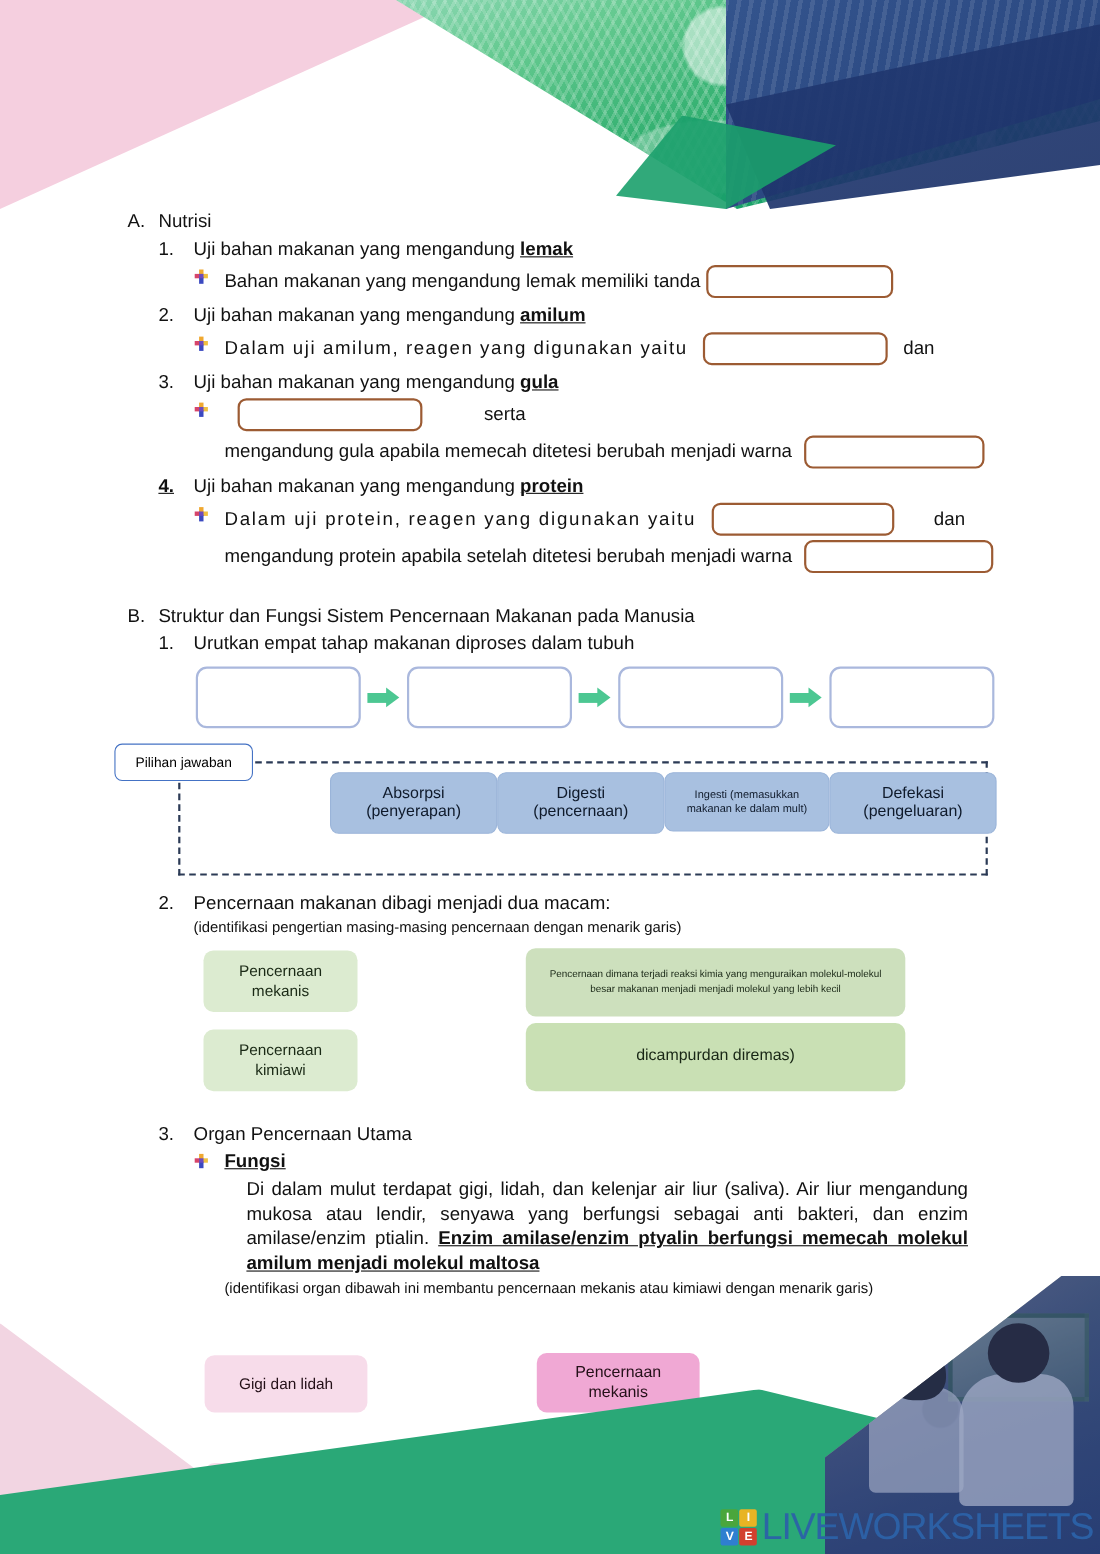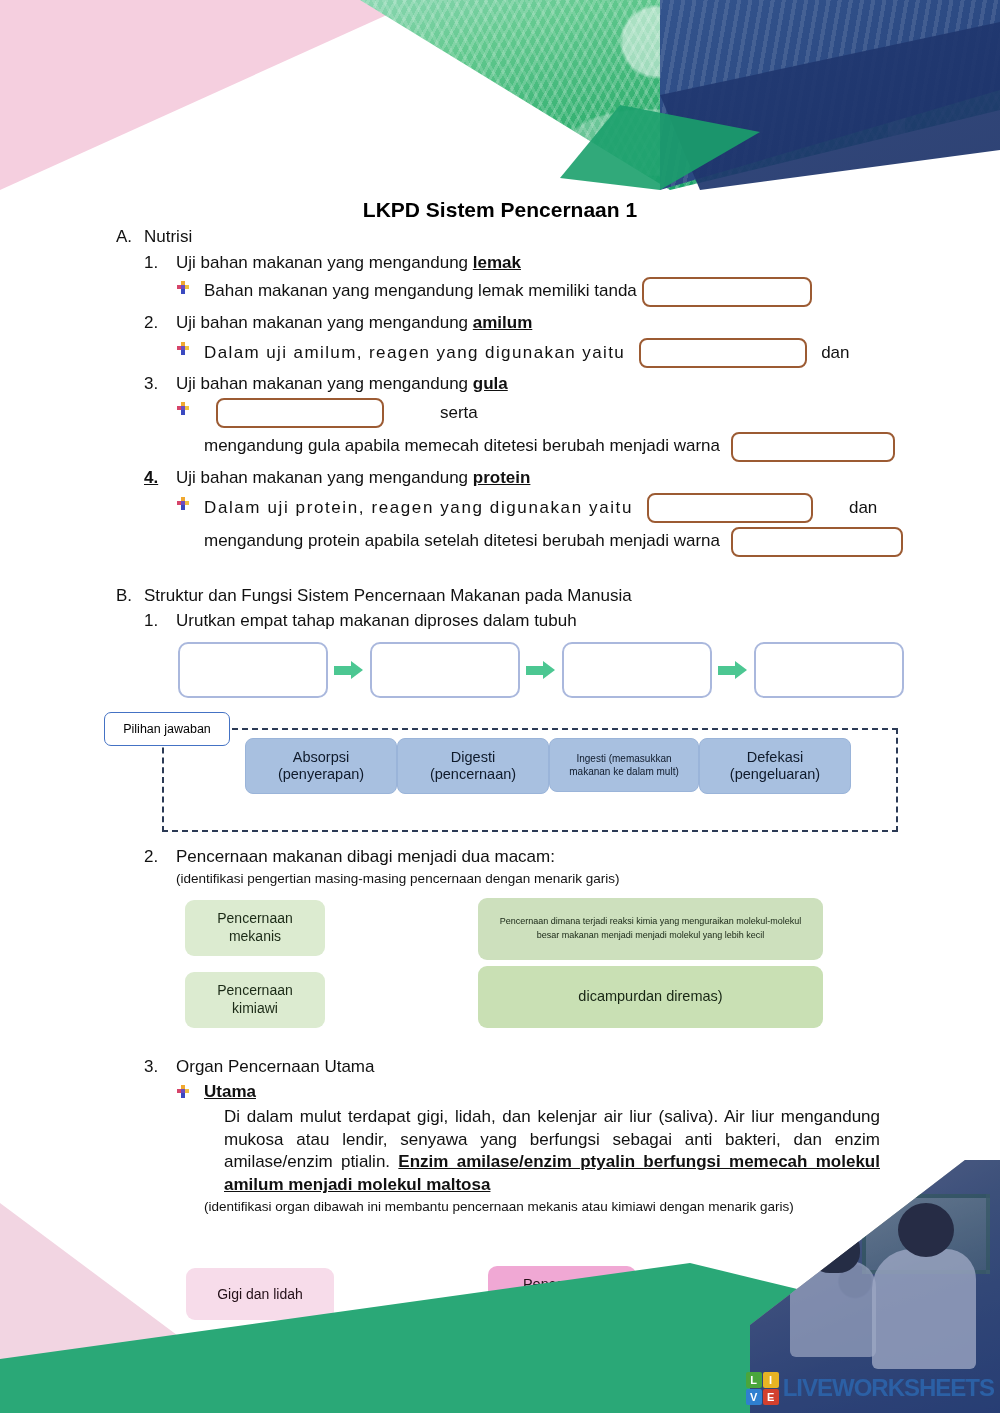--- a/index.html
+++ b/index.html
@@ -111,21 +111,21 @@
   .ft-photo-tint{position:absolute;inset:0;background:rgba(32,56,120,.42);}
 
   .wm{
     position:absolute;right:6px;bottom:4px;height:42px;
     display:flex;align-items:center;gap:4px;
   }
   .wm-tiles{display:grid;grid-template-columns:16px 16px;grid-template-rows:16px 16px;gap:1px;}
   .wm-t{width:16px;height:16px;border-radius:2px;color:#fff;font-size:11px;font-weight:bold;
         display:flex;align-items:center;justify-content:center;font-family:"Liberation Sans",sans-serif;}
   .wm-l{background:#4aa63c}.wm-i{background:#e8b424}.wm-v{background:#2f7fd0}.wm-e{background:#d2402e}
-  .wm-text{font-size:24px;font-weight:bold;letter-spacing:-1px;color:#2c62a8;opacity:.95;}
+  .wm-text{font-size:34px;font-weight:normal;letter-spacing:-1px;color:#2c62a8;opacity:.95;}
 
   
   .content{position:absolute;left:0;top:190px;width:1000px;}
   .title{
     text-align:center;font-size:21px;font-weight:bold;color:#000;
     margin:8px 0 4px 0;
   }
   .sec{font-size:17px;line-height:1.33;}
   .row{display:flex;align-items:flex-start;}
   .mark-A{width:28px;margin-left:116px;flex:0 0 28px;}
@@ -170,21 +170,21 @@
     border:1.6px solid #4472c4;border-radius:7px;background:#fff;
     display:flex;align-items:center;justify-content:center;
     font-size:12.5px;color:#000;z-index:2;
   }
   .dashbox{
     position:absolute;left:162px;top:16px;width:736px;height:104px;
     border:2.5px dashed #2b3a55;box-sizing:border-box;
   }
   .bluerow{
     position:absolute;left:178px;top:26px;width:716px;
-    display:flex;justify-content:center;padding-left:12px;
+    display:flex;justify-content:flex-end;padding-left:12px;
   }
   .bbox{
     width:150px;height:54px;background:#a8c0e0;border:1px solid #9ab4d9;border-radius:8px;
     display:flex;flex-direction:column;align-items:center;justify-content:center;
     font-size:14.5px;color:#0f1a2b;line-height:1.2;text-align:center;
   }
   .bbox.small{font-size:10px;line-height:1.35;padding:0 6px;box-sizing:border-box;}
 
   
   .subnote{font-size:13.5px;margin-left:176px;margin-top:1px;}
@@ -228,21 +228,20 @@
 
       <div class="hdr-school-name">SMP MUHAMMADIYAH 4</div>
     </div>
     <div class="hdr-blue"></div>
     <div class="hdr-blue-dark"></div>
     <div class="hdr-green-tail"></div>
   </div>
 
   <div class="content">
 
-    <div class="title">LKPD Sistem Pencernaan 1</div>
 
     <div class="sec">
 
       <div class="row">
         <div class="mark-A">A.</div>
         <div>Nutrisi</div>
       </div>
 
       <div class="row" style="margin-top:3px">
         <div class="num lvl1">1.</div>
@@ -431,21 +430,21 @@
         <div class="bullet lvl2">
           <svg width="15" height="15" viewBox="0 0 15 15" aria-hidden="true">
             <rect x="5" y="1" width="4" height="5" fill="#f0a830"></rect>
             <rect x="1" y="5" width="5" height="4" fill="#d6456a"></rect>
             <rect x="8" y="5" width="5" height="4" fill="#f0c040"></rect>
             <rect x="5" y="8" width="4" height="6" fill="#3a49c0"></rect>
             <rect x="5" y="5" width="4" height="4" fill="#6d4bbf"></rect>
           </svg>
         </div>
         <div style="width:676px">
-          <div class="b" style="text-decoration:underline">Utama</div>
+          <div class="b" style="text-decoration:underline">Fungsi</div>
           <div class="just" style="margin-top:2px">
             <span>Di dalam mulut terdapat gigi, lidah, dan kelenjar air liur (saliva). Air liur mengandung mukosa atau lendir, senyawa yang berfungsi sebagai anti bakteri, dan enzim amilase/enzim ptialin. </span><span class="b">Enzim amilase/enzim ptyalin berfungsi memecah molekul amilum menjadi molekul maltosa</span>
           </div>
           <div style="font-size:13.5px;margin-top:2px">(identifikasi organ dibawah ini membantu pencernaan mekanis atau kimiawi dengan menarik garis)</div>
         </div>
       </div>
 
       <div class="pinkgrid">
         <div class="pbox p1">
           <span>Gigi dan lidah</span>

